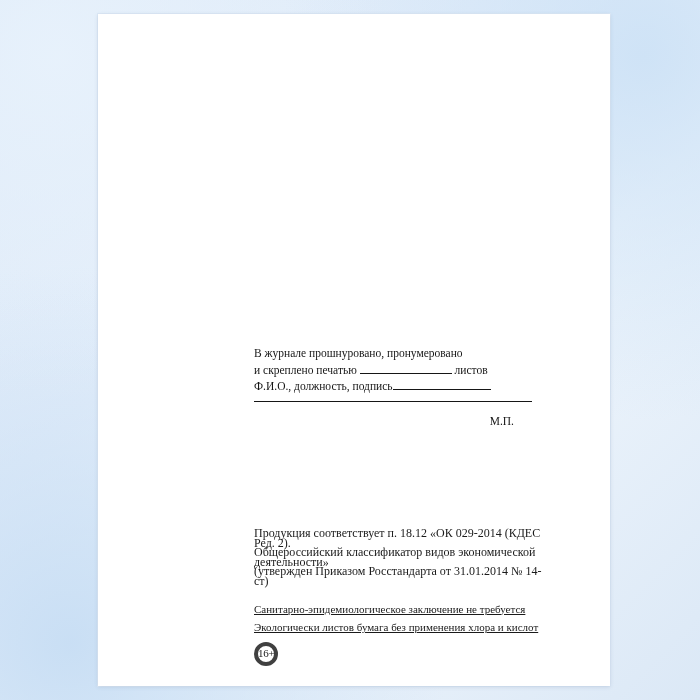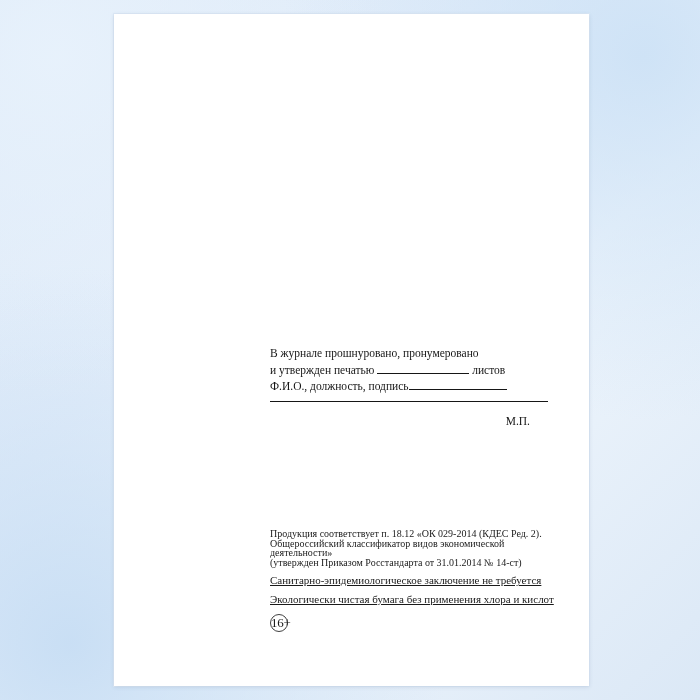--- a/index.html
+++ b/index.html
@@ -24,23 +24,23 @@
     position: absolute;
     inset: 0;
     background:
       radial-gradient(circle at 10% 92%, rgba(195,219,243,0.85) 0%, rgba(195,219,243,0) 42%),
       radial-gradient(circle at 92% 8%, rgba(200,223,245,0.8) 0%, rgba(200,223,245,0) 40%),
       radial-gradient(circle at 8% 8%, rgba(232,242,252,0.9) 0%, rgba(232,242,252,0) 38%);
     pointer-events: none;
   }
   #sheet {
     position: absolute;
-    left: 114px;
+    left: 98px;
     top: 14px;
-    width: 475px;
+    width: 512px;
     height: 672px;
     background: #ffffff;
     box-shadow: 0 1px 4px rgba(70,100,140,0.18), 0 0 0 1px rgba(220,232,245,0.9);
   }
   .block-stamp {
     position: absolute;
     left: 156px;
     top: 332px;
     width: 278px;
     font-size: 11.5px;
@@ -73,43 +73,43 @@
     font-size: 11.5px;
   }
   .block-footer {
     position: absolute;
     left: 156px;
     top: 515px;
     width: 290px;
     color: #1a1a1a;
   }
   .foot-para {
-    font-size: 10px;
+    font-size: 12px;
     line-height: 9.6px;
-    margin-bottom: 9px;
+    margin-bottom: 18px;
   }
   .foot-para .italic {
   }
   .foot-line {
     font-size: 11px;
     line-height: 9.6px;
     margin-bottom: 9px;
     text-decoration: underline;
   }
   .info-row {
     display: flex;
     align-items: flex-start;
     margin-top: 2px;
   }
   .age-badge {
     width: 16px;
     height: 16px;
-    border: 1px solid #404040;
+    border: 4px solid #404040;
     border-radius: 50%;
-    font-size: 13px;
+    font-size: 11px;
     line-height: 15px;
     text-align: center;
     flex: 0 0 auto;
     margin-right: 5px;
     letter-spacing: -0.3px;
   }
   .info-text {
     font-size: 7.2px;
     line-height: 9.2px;
   }
@@ -125,38 +125,38 @@
 
 <div id="page">
 
   <div id="sheet">
 
     <div class="block-stamp">
       <div class="stamp-line">
         <span>В журнале прошнуровано, пронумеровано</span>
       </div>
       <div class="stamp-line">
-        <span>и утвержден печатью</span>
+        <span>и скреплено печатью</span>
         <span class="u u-90"></span>
         <span>листов</span>
       </div>
       <div class="stamp-line">
         <span>Ф.И.О., должность, подпись</span><span class="u u-fio"></span>
       </div>
       <div class="rule-full"></div>
       <div class="mp">М.П.</div>
     </div>
 
     <div class="block-footer">
       <div class="foot-para">
         <div>Продукция соответствует п. 18.12 «ОК 029-2014 (КДЕС Ред. 2).</div>
         <div>Общероссийский классификатор видов экономической деятельности»</div>
         <div class="italic">(утвержден Приказом Росстандарта от 31.01.2014 № 14-ст)</div>
       </div>
       <div class="foot-line">Санитарно-эпидемиологическое заключение не требуется</div>
-      <div class="foot-line">Экологически чистая бумага без применения хлора и кислот</div>
+      <div class="foot-line">Экологически листов бумага без применения хлора и кислот</div>
       <div class="info-row">
         <div class="age-badge">16+</div>
       </div>
     </div>
 
   </div>
 </div>
 
 </body></html>

